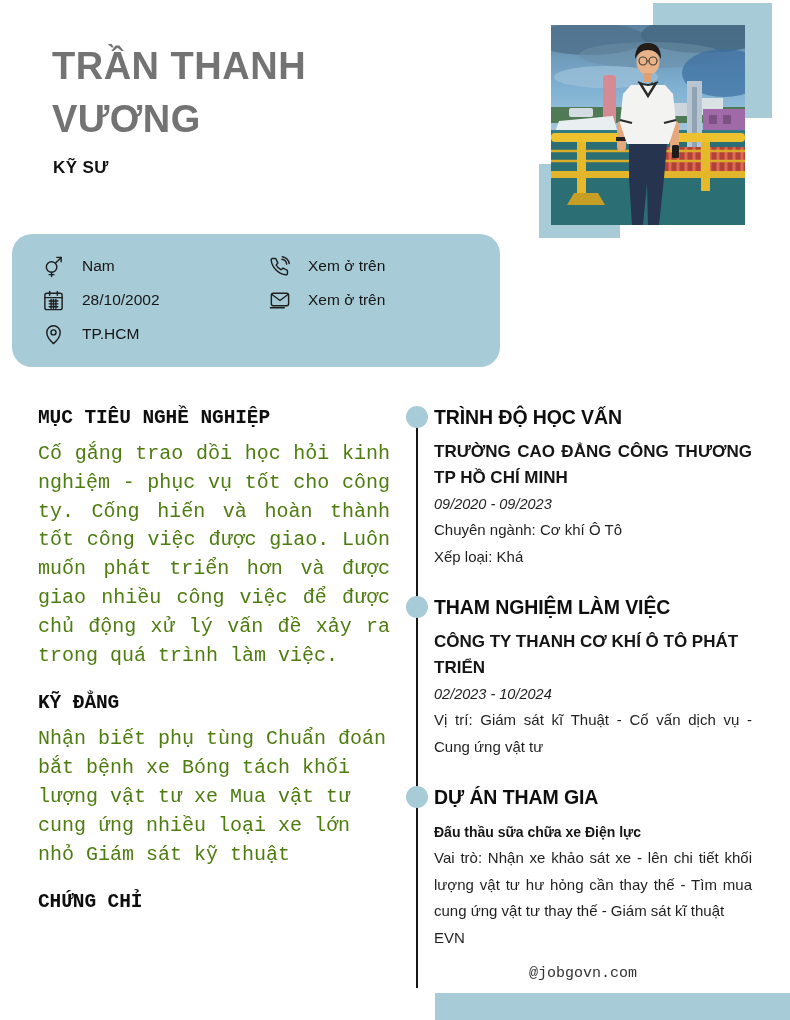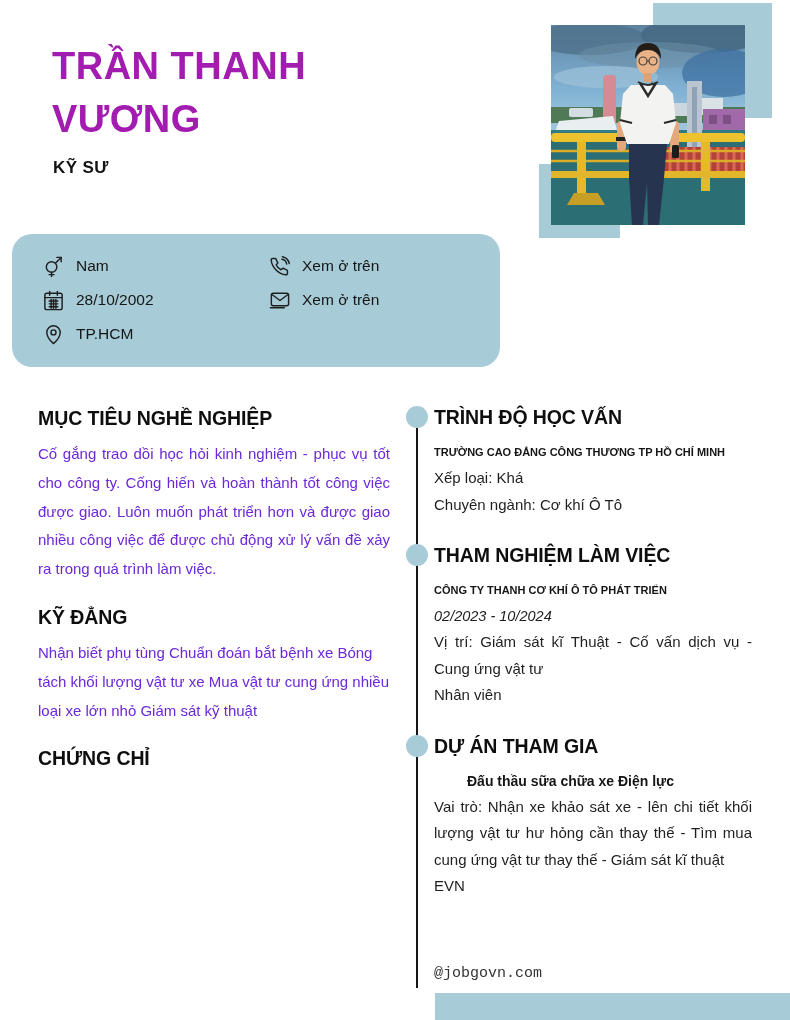--- a/index.html
+++ b/index.html
@@ -3,66 +3,66 @@
 <meta charset="utf-8">
 <style>
   html,body{margin:0;padding:0;background:#fff;}
   .page{
     position:relative;width:790px;height:1020px;background:#fff;overflow:hidden;
     font-family:"Liberation Sans","DejaVu Sans",sans-serif;color:var(--text,#1d1d1d);
   }
   
   .name{
     position:absolute;left:52px;top:40px;width:350px;margin:0;
-    font-size:38px;line-height:53px;font-weight:700;color:#a21caf;letter-spacing:.5px;
+    font-size:38px;line-height:53px;font-weight:700;color:#737373;letter-spacing:.5px;
   }
   .job-title{
     position:absolute;left:53px;top:158px;margin:0;
     font-size:17px;font-weight:700;color:#121212;letter-spacing:.4px;
   }
   
   .sq{position:absolute;background:var(--accent,#a7ccd8);}
   .sq-tr{left:653px;top:3px;width:119px;height:115px;}
   .sq-bl{left:539px;top:164px;width:81px;height:74px;}
   .photo{position:absolute;left:551px;top:25px;width:194px;height:200px;overflow:hidden;}
   .photo svg{display:block;width:100%;height:100%;}
   
   .info-card{
     position:absolute;left:12px;top:234px;width:488px;height:133px;
     background:var(--accent,#a7ccd8);border-radius:20px;box-sizing:border-box;
     padding:15px 0 0 30px;
     display:grid;grid-template-columns:226px 1fr;grid-auto-rows:34px;
     grid-auto-flow:column;grid-template-rows:repeat(3,34px);
   }
-  .info-item{display:flex;align-items:center;gap:11px;font-size:15.5px;color:#161616;}
+  .info-item{display:flex;align-items:center;gap:17px;font-size:15.5px;color:#161616;}
   .info-item svg{width:23px;height:23px;flex:0 0 auto;}
   .ic{stroke:#1f1f1f;stroke-width:1.5;fill:none;stroke-linecap:round;stroke-linejoin:round;}
   
   .col-left{position:absolute;left:38px;top:406px;width:352px;}
   .col-right{position:absolute;left:434px;top:405px;width:318px;}
   h2{
     margin:0 0 10px 0;font-size:19.5px;line-height:24px;font-weight:700;color:#0e0e0e;
     letter-spacing:-.1px;
   }
-  .col-left section{margin-bottom:21px;}
-  .col-left p{margin:2px 0 0 0;font-size:15px;line-height:28.8px;color:#6d28d9;}
+  .col-left section{margin-bottom:21px;font-family:Liberation Mono, monospace;}
+  .col-left p{margin:2px 0 0 0;font-size:20px;line-height:28.8px;color:#4d7c0f;}
   .justify{text-align:justify;}
   
   .r-section{position:relative;margin-bottom:25px;}
   .bullet{
     position:absolute;left:-28px;top:1px;width:22px;height:22px;border-radius:50%;
     background:var(--accent,#a7ccd8);
   }
-  .entry-title{margin:4px 0 0 0;font-size:11px;font-weight:700;line-height:26px;color:#151515;}
+  .entry-title{margin:4px 0 0 0;font-size:17px;font-weight:700;line-height:26px;color:#151515;}
   .entry-date{margin:1px 0 0 0;font-size:14.5px;font-style:italic;line-height:25px;color:#1f1f1f;}
   .entry-line{margin:0;font-size:15px;line-height:26.5px;color:#1f1f1f;}
   .divider{position:absolute;left:416px;top:416px;width:2px;height:572px;background:var(--line,#161616);}
   
   .watermark{
-    position:absolute;left:434px;top:965px;width:318px;text-align:left;
+    position:absolute;left:424px;top:965px;width:318px;text-align:center;
     font-family:"Liberation Mono","DejaVu Sans Mono",monospace;font-size:15px;color:#333;
   }
   .bottom-bar{position:absolute;left:435px;top:993px;width:355px;height:27px;background:var(--accent,#a7ccd8);}
 </style>
 </head>
 <body>
 
 <div class="page">
 
   <h1 class="name">TRẦN THANH VƯƠNG</h1>
@@ -221,37 +221,37 @@
     <section>
       <h2>CHỨNG CHỈ</h2>
     </section>
   </div>
 
   <div class="col-right">
     <section class="r-section">
       <span class="bullet"></span>
       <h2>TRÌNH ĐỘ HỌC VẤN</h2>
       <p class="entry-title justify">TRƯỜNG CAO ĐẲNG CÔNG THƯƠNG TP HỒ CHÍ MINH</p>
+      <p class="entry-date">09/2020 - 09/2023</p>
+      <p class="entry-line">Chuyên ngành: Cơ khí Ô Tô</p>
       <p class="entry-line">Xếp loại: Khá</p>
-      <p class="entry-line">Chuyên ngành: Cơ khí Ô Tô</p>
     </section>
 
     <section class="r-section">
       <span class="bullet"></span>
       <h2>THAM NGHIỆM LÀM VIỆC</h2>
       <p class="entry-title">CÔNG TY THANH CƠ KHÍ Ô TÔ PHÁT TRIỂN</p>
       <p class="entry-date">02/2023 - 10/2024</p>
       <p class="entry-line justify">Vị trí: Giám sát kĩ Thuật - Cố vấn dịch vụ - Cung ứng vật tư</p>
-      <p class="entry-line">Nhân viên</p>
     </section>
 
     <section class="r-section">
       <span class="bullet"></span>
       <h2>DỰ ÁN THAM GIA</h2>
-      <p class="entry-title" style="font-size:14px;margin-left:33px;">Đấu thầu sữa chữa xe Điện lực</p>
+      <p class="entry-title" style="font-size:14px;">Đấu thầu sữa chữa xe Điện lực</p>
       <p class="entry-line justify">Vai trò: Nhận xe khảo sát xe - lên chi tiết khối lượng vật tư hư hỏng cần thay thế - Tìm mua cung ứng vật tư thay thế - Giám sát kĩ thuật</p>
       <p class="entry-line">EVN</p>
     </section>
   </div>
 
   <div class="watermark">@jobgovn.com</div>
   <div class="bottom-bar"></div>
 
 </div>
 

